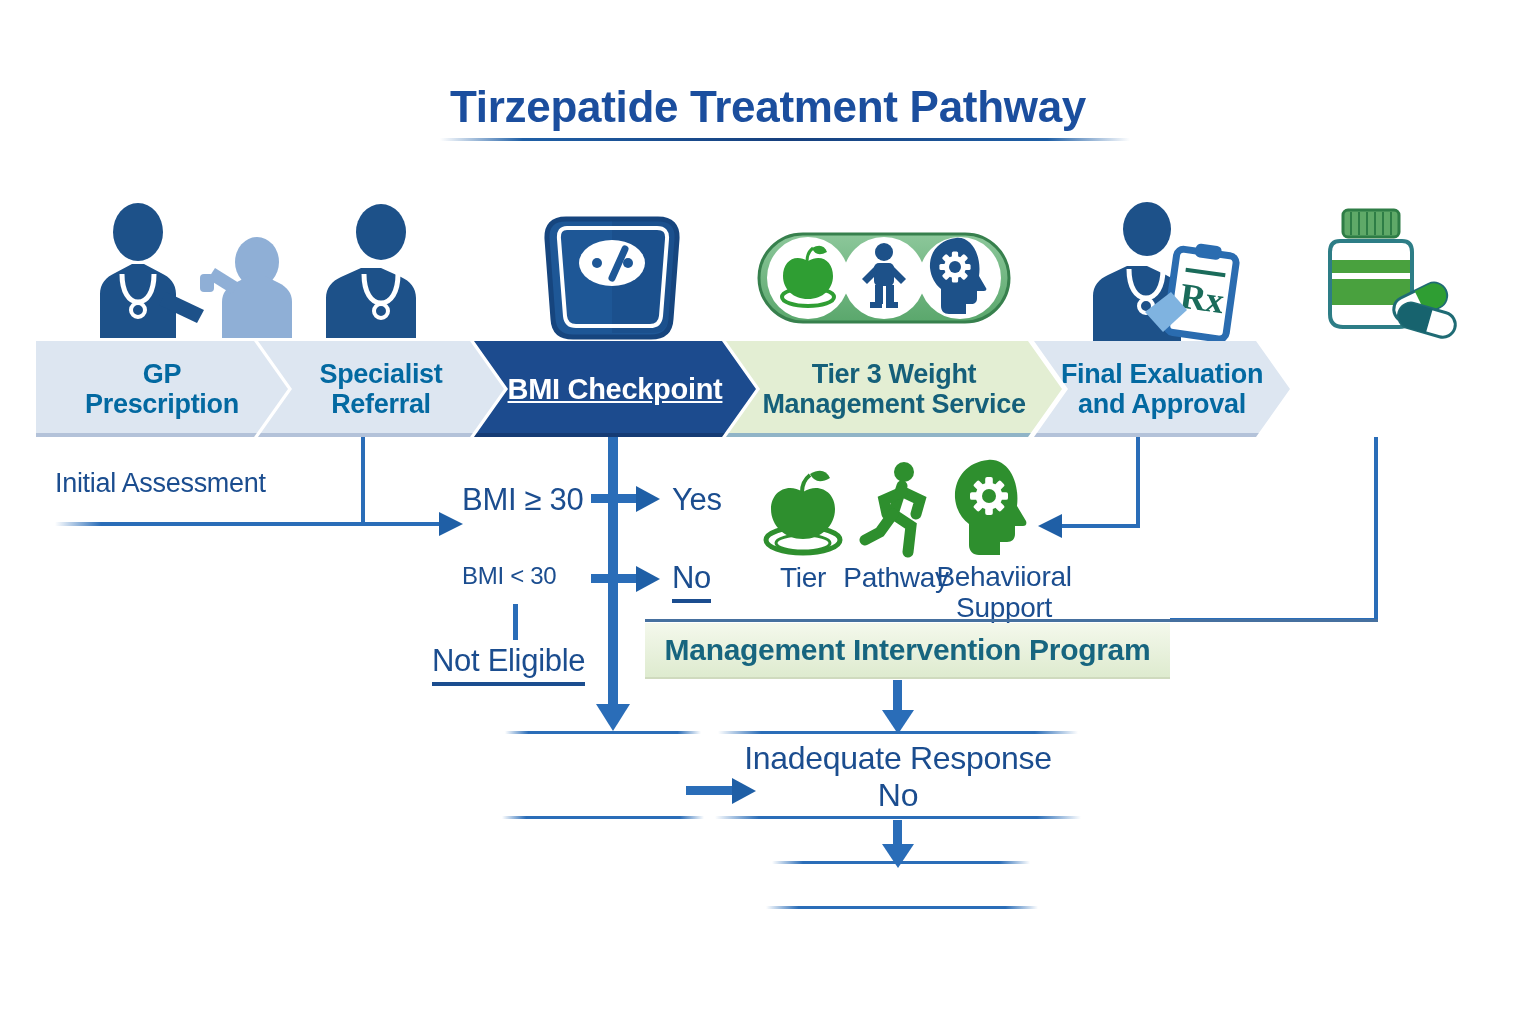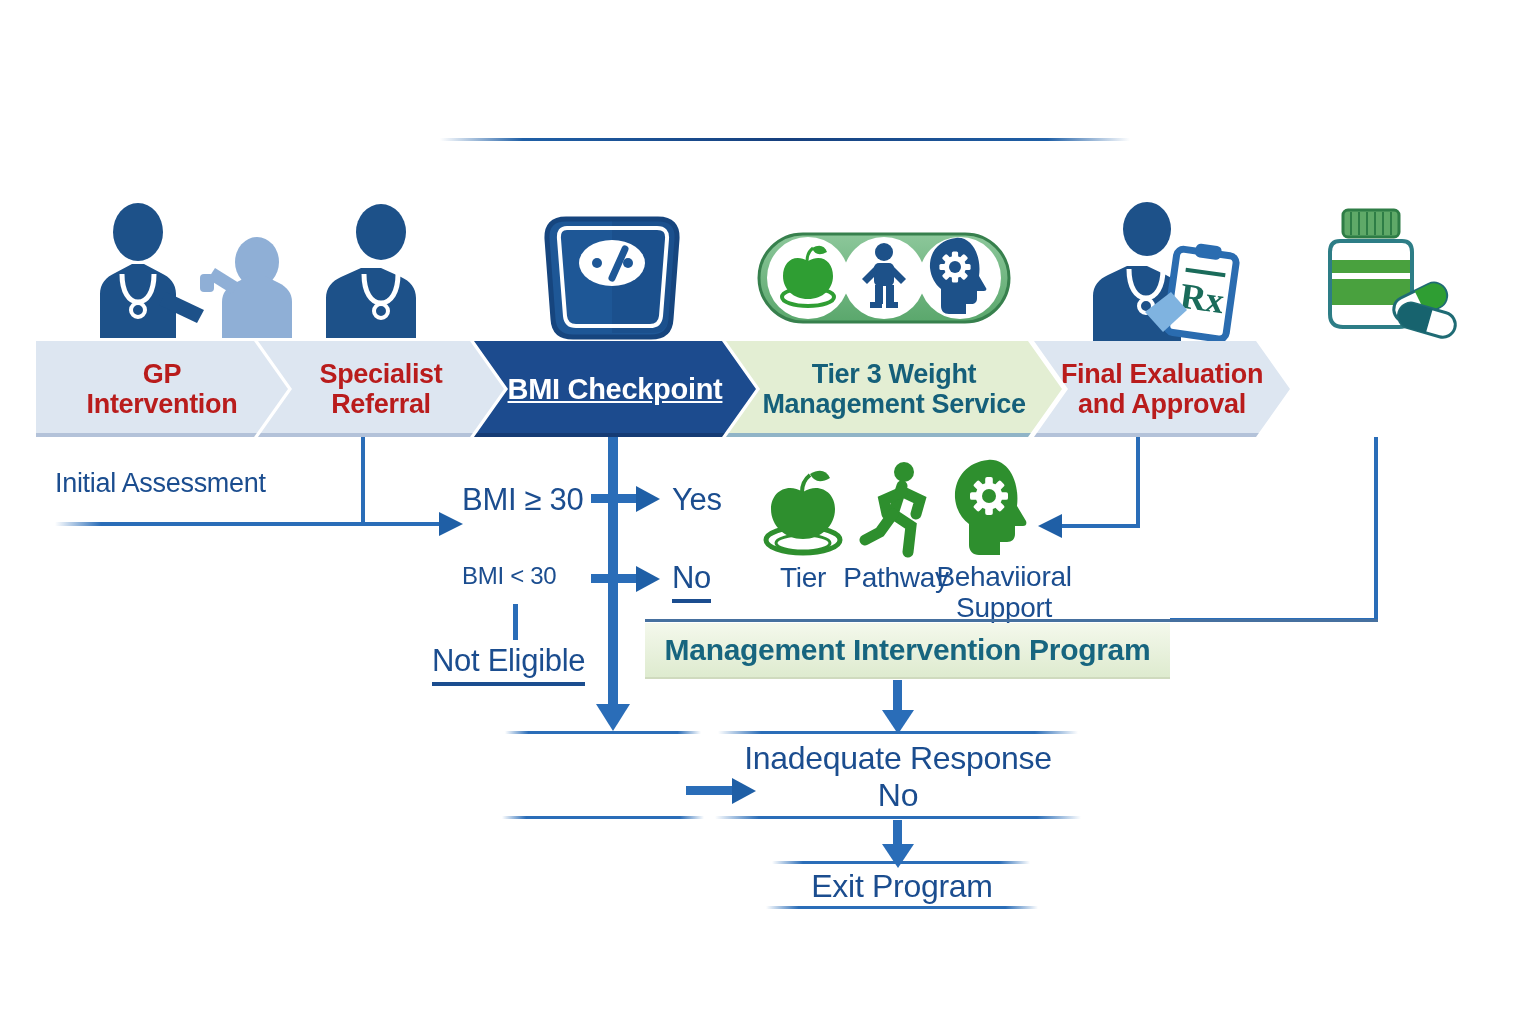--- a/index.html
+++ b/index.html
@@ -5,21 +5,21 @@
   html,body{margin:0;padding:0;background:#fff;}
   #canvas{position:relative;width:1536px;height:1024px;background:#ffffff;overflow:hidden;
           font-family:"Liberation Sans",sans-serif;letter-spacing:-0.3px;}
   .abs{position:absolute;}
   
   .title{left:0;right:0;top:82px;text-align:center;font-size:44px;font-weight:bold;color:#1b4e9e;}
   .title-rule{left:440px;top:138px;width:690px;height:3px;
     background:linear-gradient(90deg,transparent,#1f5fa6 12%,#163f7d 50%,#1f5fa6 88%,transparent);}
   
   .chev{top:341px;height:96px;display:flex;flex-direction:column;align-items:center;justify-content:center;
-        text-align:center;font-weight:bold;font-size:27px;line-height:1.12;color:#b91c1c;
+        text-align:center;font-weight:bold;font-size:27px;line-height:1.12;color:#0369a1;
         clip-path:polygon(0 0,calc(100% - 34px) 0,100% 50%,calc(100% - 34px) 100%,0 100%,34px 50%);
         box-shadow:inset 0 -4px 0 rgba(30,70,130,.22);}
   .chev span{white-space:nowrap;}
   .chev--first{clip-path:polygon(0 0,calc(100% - 34px) 0,100% 50%,calc(100% - 34px) 100%,0 100%);}
   .chev--light{background:#dde6f1;}
   .chev--dark{background:#1c4b8e;color:#ffffff;font-size:29px;box-shadow:inset 0 -4px 0 rgba(0,10,40,.25);text-decoration:underline;}
   .chev--green{background:#e3eed3;color:#15607a;box-shadow:inset 0 -4px 0 rgba(42,109,184,.45);}
   
   .ln{background:#2a6db8;}
   .rule{height:3px;background:linear-gradient(90deg,transparent,#2a6db8 12%,#2a6db8 88%,transparent);}
@@ -44,20 +44,21 @@
       <rect x="-4" y="-20" width="8" height="40" rx="2" transform="rotate(45)"></rect>
       <rect x="-4" y="-20" width="8" height="40" rx="2" transform="rotate(90)"></rect>
       <rect x="-4" y="-20" width="8" height="40" rx="2" transform="rotate(135)"></rect>
       <circle r="14"></circle>
     </g>
   </defs>
 </svg>
 
 <div id="canvas">
 
+  <div class="abs title">Tirzepatide Treatment Pathway</div>
   <div class="abs title-rule"></div>
 
   <svg class="abs" style="left:70px;top:200px" width="244" height="138" viewBox="0 0 244 138">
     <ellipse cx="68" cy="32" rx="25" ry="29" fill="#1d5189"></ellipse>
     <path d="M30 138 v-44 c0-10 6-17 15-21 l17-9 h12 l17 9 c9 4 15 11 15 21 v44 z" fill="#1d5189"></path>
     <path d="M96 92 l38 18 -7 13 -38 -18 z" fill="#1d5189"></path>
     <path d="M52 74 c0 18 7 28 16 28 s16-10 16-28" fill="none" stroke="#ffffff" stroke-width="5"></path>
     <circle cx="68" cy="110" r="7" fill="none" stroke="#ffffff" stroke-width="4"></circle>
     <ellipse cx="187" cy="62" rx="22" ry="25" fill="#8fafd6"></ellipse>
     <path d="M152 138 v-36 c0-9 5-15 13-19 l14-7 h16 l14 7 c8 4 13 10 13 19 v36 z" fill="#8fafd6"></path>
@@ -138,21 +139,21 @@
       <path d="M112 82 h15 a12.5 12.5 0 0 1 0 25 h-15 z" fill="#2f9e33"></path>
     </g>
     <g transform="rotate(16 120 112)">
       <rect x="90" y="100" width="58" height="25" rx="12.5" fill="#ffffff" stroke="#1f6b74" stroke-width="3"></rect>
       <path d="M90 100 h19 v25 h-19 a12.5 12.5 0 0 1 0 -25 z" fill="#17636e" transform="translate(12.5,0)"></path>
     </g>
   </svg>
 
   <div class="abs chev chev--light chev--first" style="left:36px;width:252px">
     <span>GP</span>
-      <span>Intervention</span>
+      <span>Prescription</span>
   </div>
   <div class="abs chev chev--light" style="left:258px;width:246px">
     <span>Specialist</span>
       <span>Referral</span>
   </div>
   <div class="abs chev chev--dark" style="left:474px;width:282px">
     <span>BMI Checkpoint</span>
       <span></span>
   </div>
   <div class="abs chev chev--green" style="left:726px;width:336px">
@@ -245,16 +246,15 @@
   <div class="abs blab ctr" style="left:718px;top:740px;width:360px;font-size:32px;line-height:1.15">
     <div>Inadequate Response</div>
     <div>No</div>
   </div>
   <div class="abs rule" style="left:715px;top:816px;width:366px"></div>
 
   <div class="abs ln" style="left:893px;top:820px;width:9px;height:26px"></div>
   <div class="abs ah-down" style="left:882px;top:844px"></div>
 
   <div class="abs rule" style="left:772px;top:861px;width:258px"></div>
-  <div class="abs blab ctr" style="left:766px;top:868px;width:272px;font-size:32px">Exit Program</div>
   <div class="abs rule" style="left:766px;top:906px;width:272px"></div>
 
 </div>
 
 </body></html>

